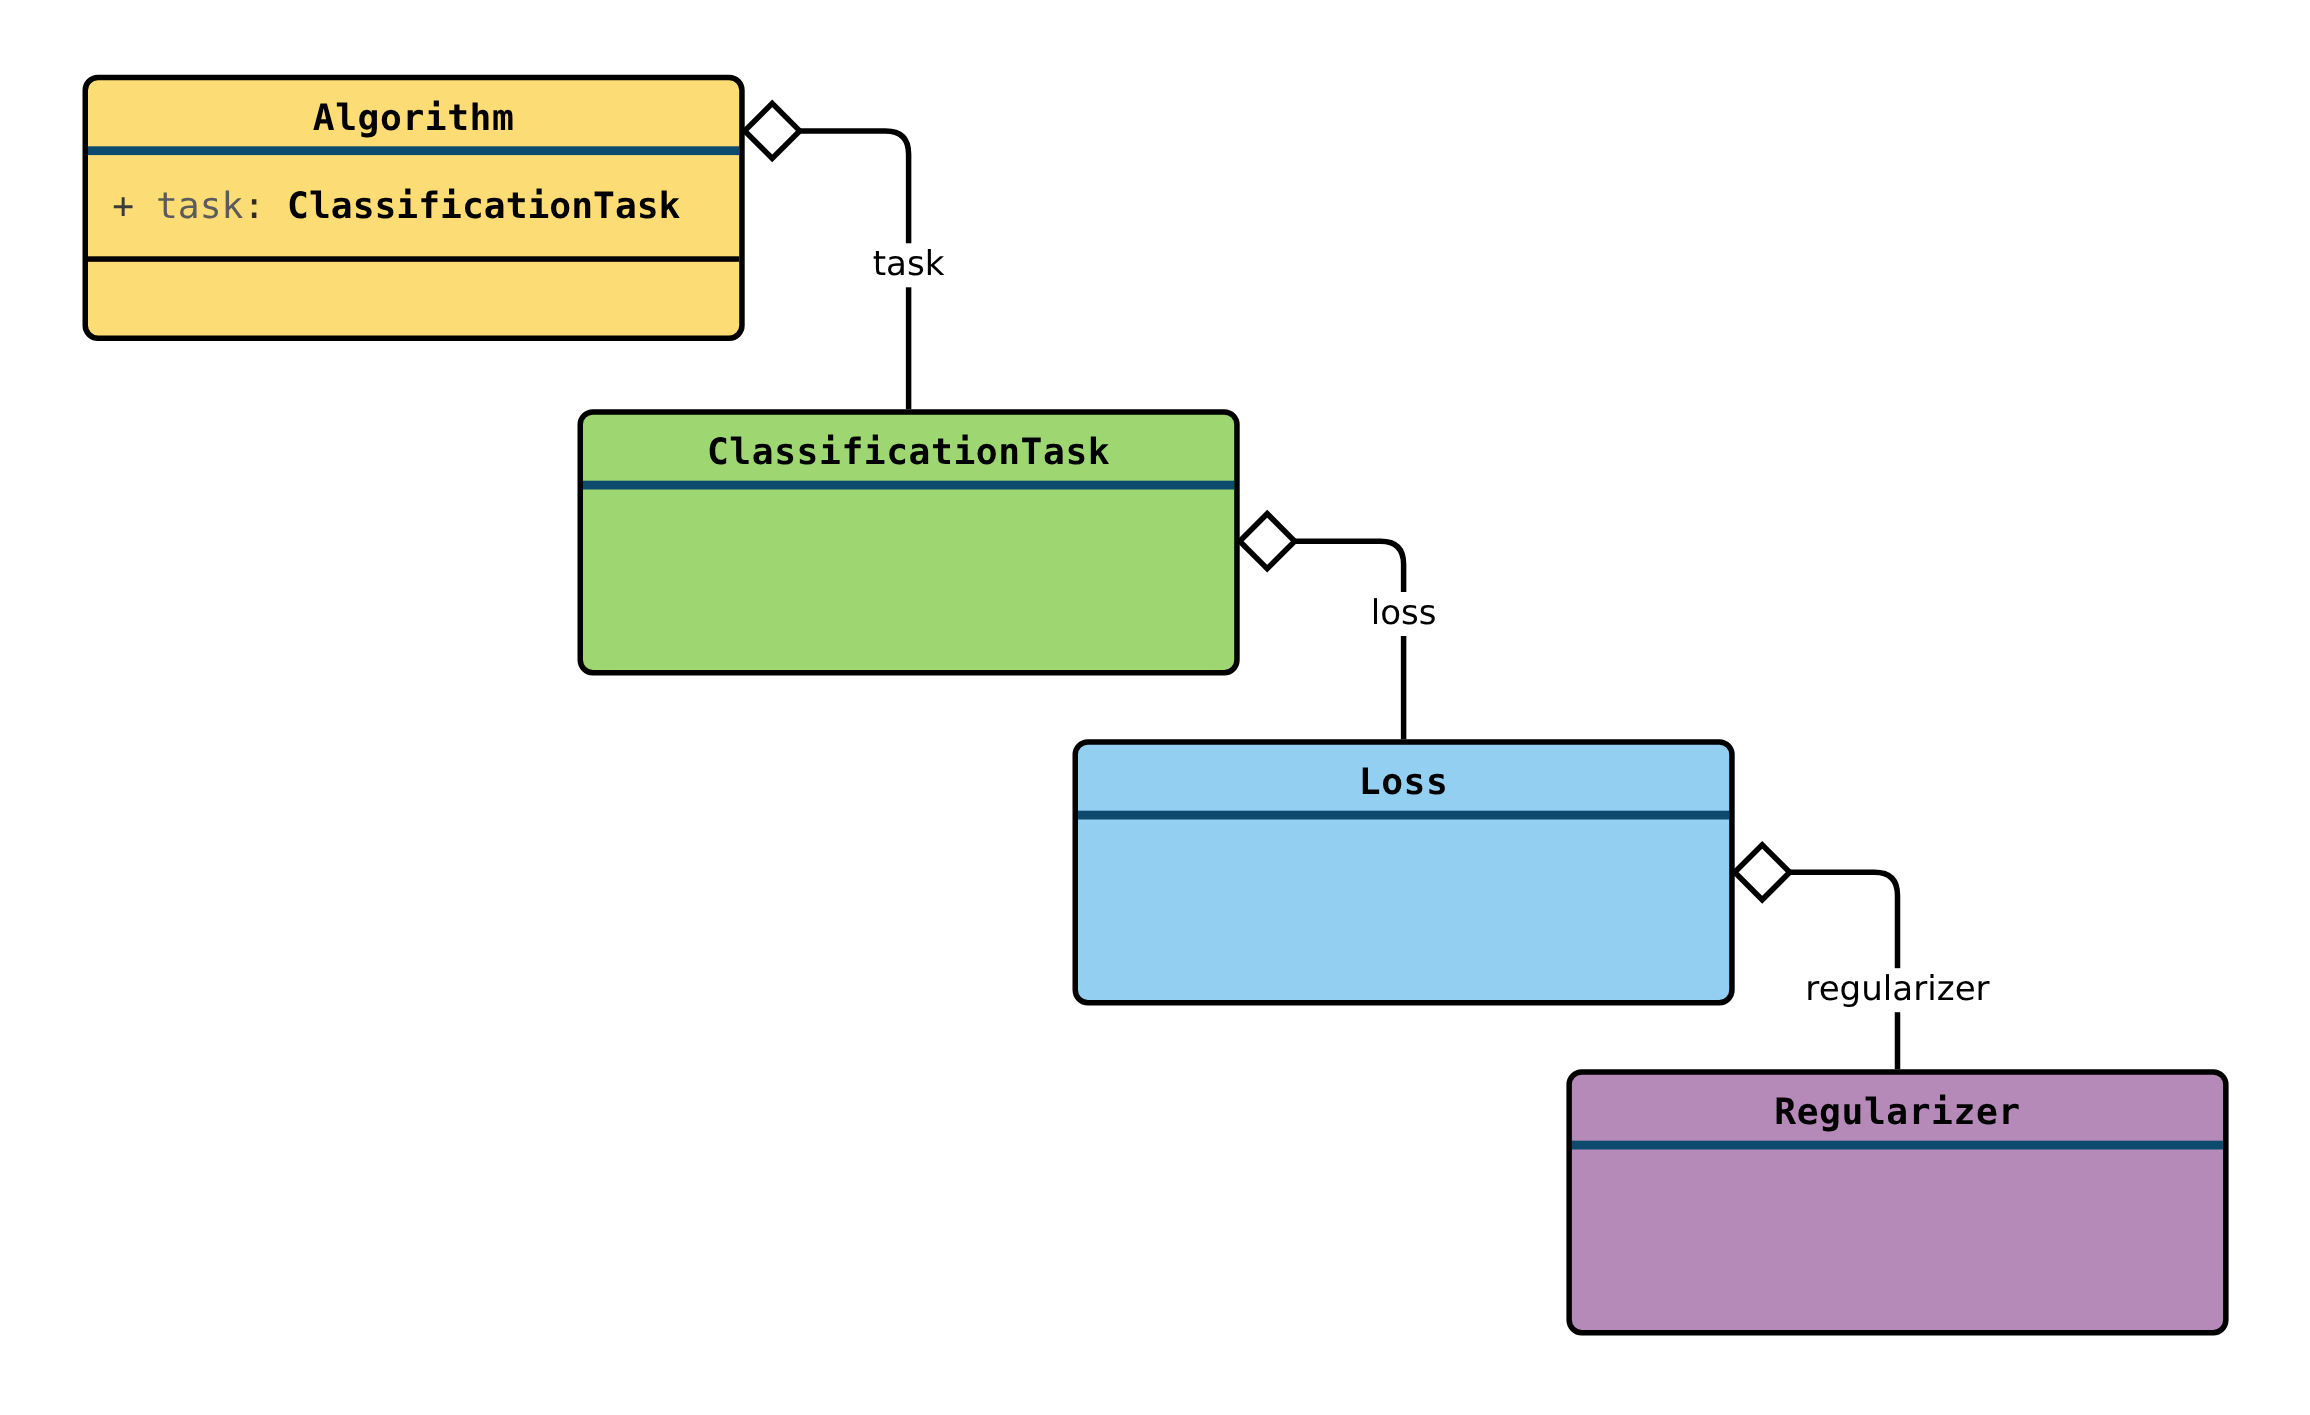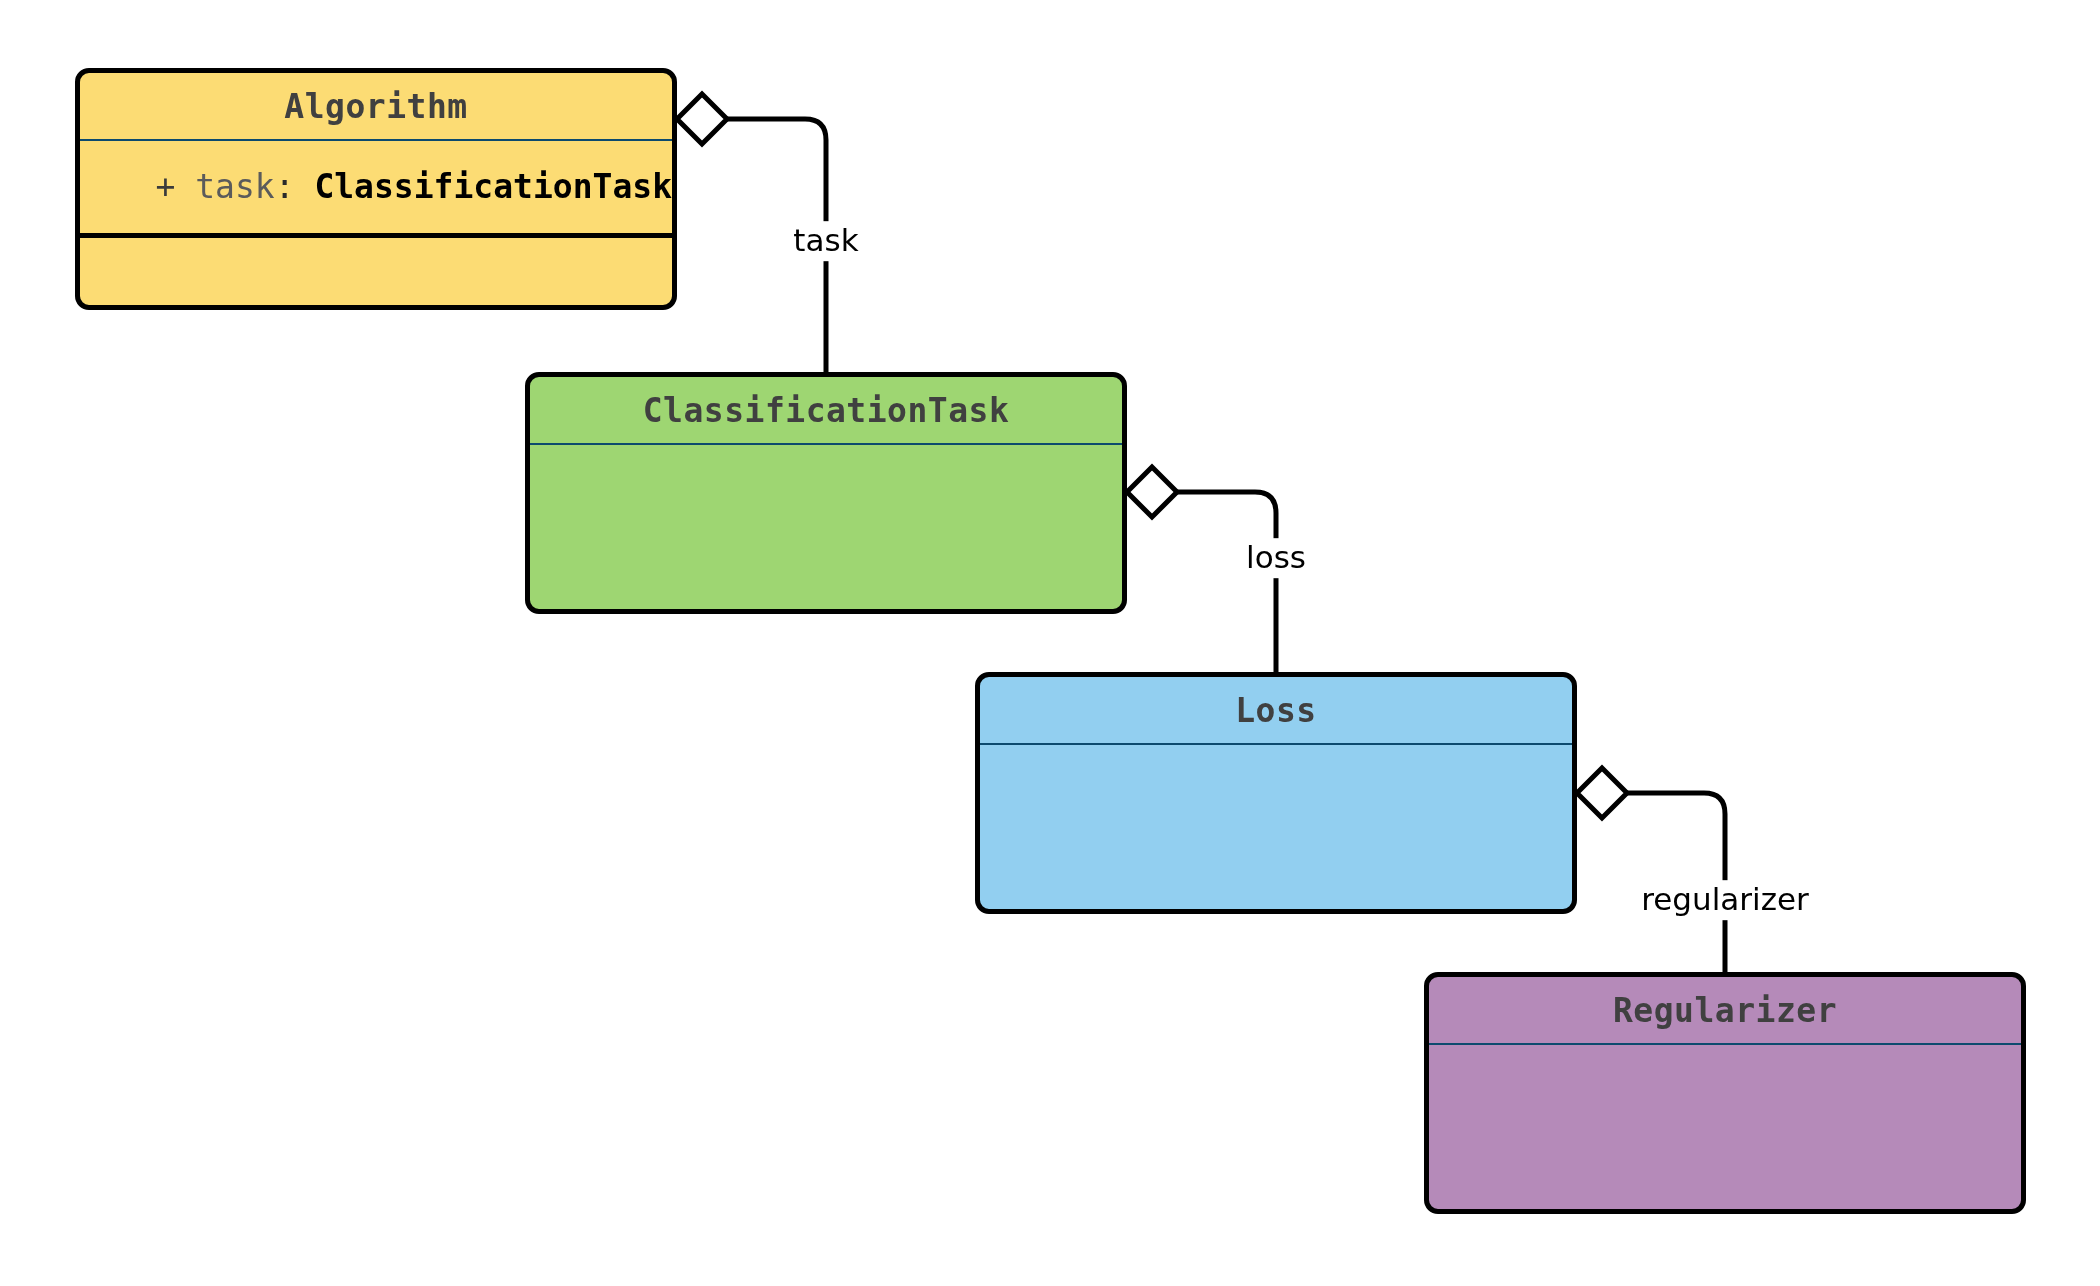--- a/index.html
+++ b/index.html
@@ -35,33 +35,32 @@
   }
   .uml-title {
     box-sizing: border-box;
     height: 68px;
     line-height: 68px;
     text-align: center;
     font-family: "DejaVu Sans Mono", "Liberation Mono", monospace;
     font-weight: bold;
     font-size: 33px;
     letter-spacing: 0.5px;
-    color: #404040;
-    border-bottom: 2px solid #0c4a6e;
+    color: #000000;
+    border-bottom: 8px solid #0c4a6e;
     white-space: nowrap;
   }
   .uml-attrs {
     box-sizing: border-box;
     height: 97px;
     border-bottom: 5px solid #000000;
     display: flex;
     flex-direction: column;
     justify-content: center;
     padding-left: 22px;
-    text-align: right;
   }
   .uml-attr {
     font-family: "DejaVu Sans Mono", "Liberation Mono", monospace;
     font-size: 33px;
     white-space: nowrap;
     line-height: 1.1;
   }
   .uml-attr .vis {
     color: #3b3b3b;
     font-weight: normal;

